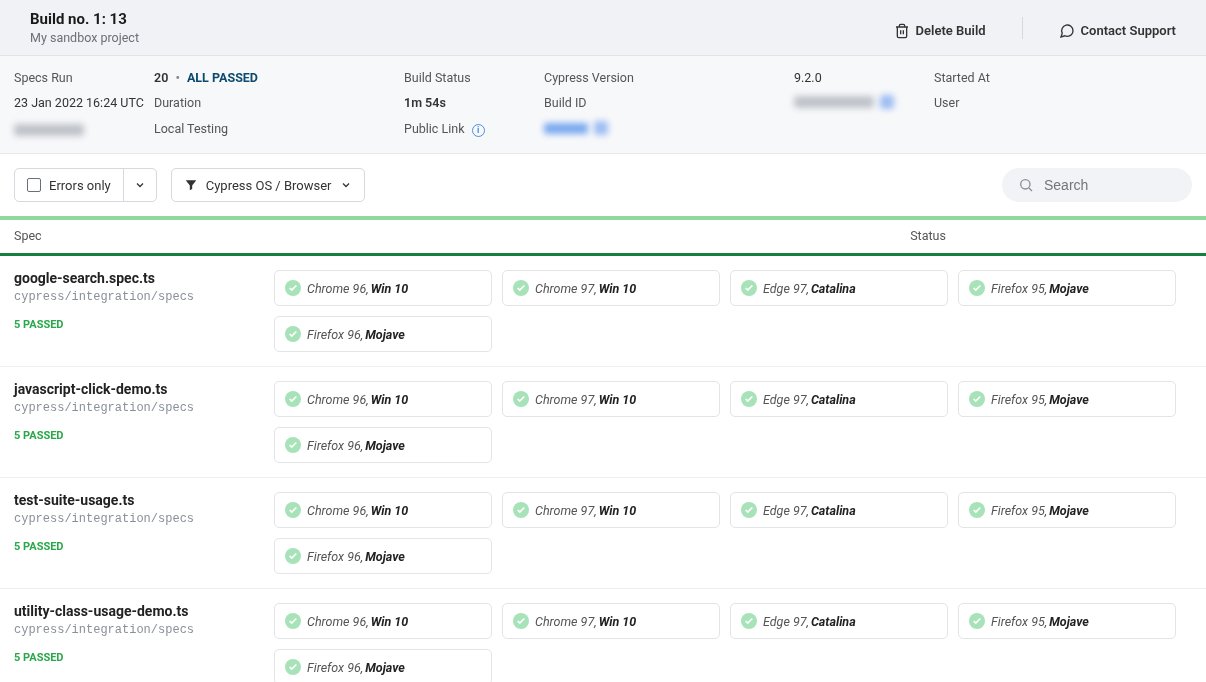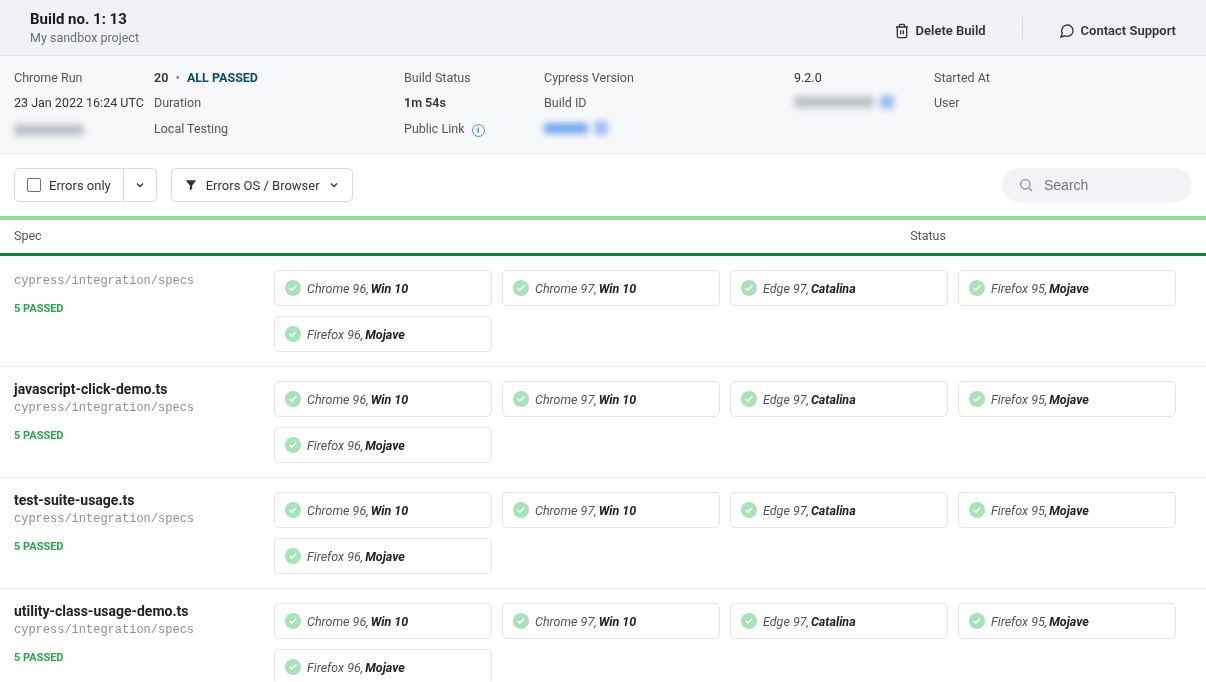--- a/index.html
+++ b/index.html
@@ -264,21 +264,21 @@
         <svg viewBox="0 0 24 24" width="16" height="16" fill="none" stroke="#333" stroke-width="2">
             <path d="M21 11.5a8.38 8.38 0 0 1-8.5 8.5 8.5 8.5 0 0 1-3.7-.84L3 21l1.84-5.8A8.5 8.5 0 1 1 21 11.5z"></path>
           </svg>
       </span>
       <span>Contact Support</span>
     </div>
   </div>
 </div>
 
 <div class="summary">
-  <div class="label">Chrome Run</div>
+  <div class="label">Specs Run</div>
   <div class="value">
     <span>20</span>
     <span class="divider-dot">•</span>
     <span class="all-passed">ALL PASSED</span>
   </div>
   <div class="label">Build Status</div>
   <div class="label">Cypress Version</div>
   <div class="value muted">9.2.0</div>
 
   <div class="label">Started At</div>
@@ -320,21 +320,21 @@
         </svg>
     </span>
   </div>
   <div class="dropdown">
     <span class="seg">
       <span>
         <svg viewBox="0 0 24 24" width="14" height="14" fill="#333">
             <path d="M3 4h18l-7 9v6l-4 2v-8L3 4z"></path>
           </svg>
       </span>
-      <span>Errors OS / Browser</span>
+      <span>Cypress OS / Browser</span>
       <span>
         <svg viewBox="0 0 24 24" width="12" height="12" fill="none" stroke="#333" stroke-width="2.5">
             <polyline points="6 9 12 15 18 9"></polyline>
           </svg>
       </span>
     </span>
   </div>
   <div class="filter-bar-spacer"></div>
   <div class="search-pill">
     <span>
@@ -350,20 +350,21 @@
 <div class="progress-bar"></div>
 
 <div class="table-head">
   <div class="col-spec">Spec</div>
   <div class="col-status">Status</div>
 </div>
 
 <div id="specs-container">
     <div class="spec-row">
       <div class="spec-info">
+        <div class="spec-name">google-search.spec.ts</div>
         <div class="spec-path">cypress/integration/specs</div>
         <div class="spec-passed">5 PASSED</div>
       </div>
       <div class="status-grid">
         <div class="status-cell">
           <span class="status-check soft">
             <svg viewBox="0 0 24 24" fill="none" stroke="#fff" stroke-width="4">
               <polyline points="20 6 9 17 4 12"></polyline>
             </svg>
           </span>

